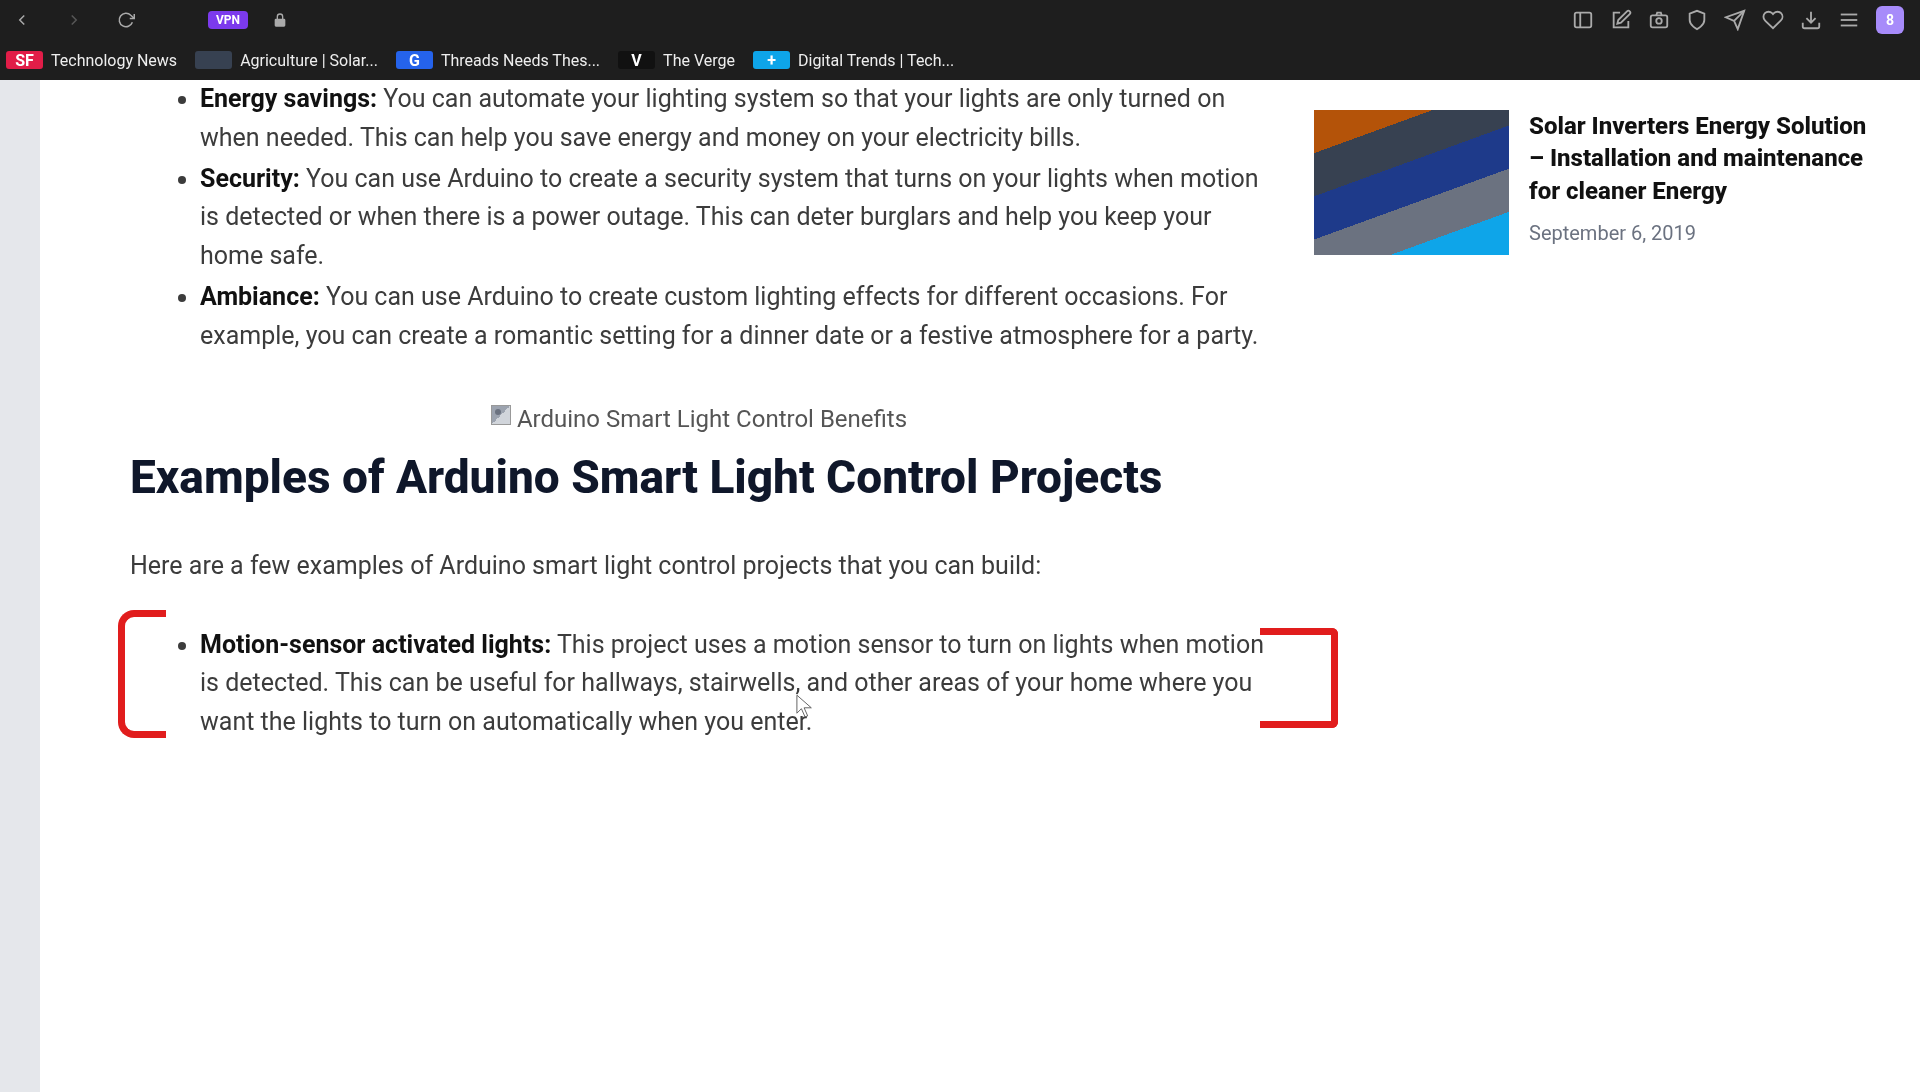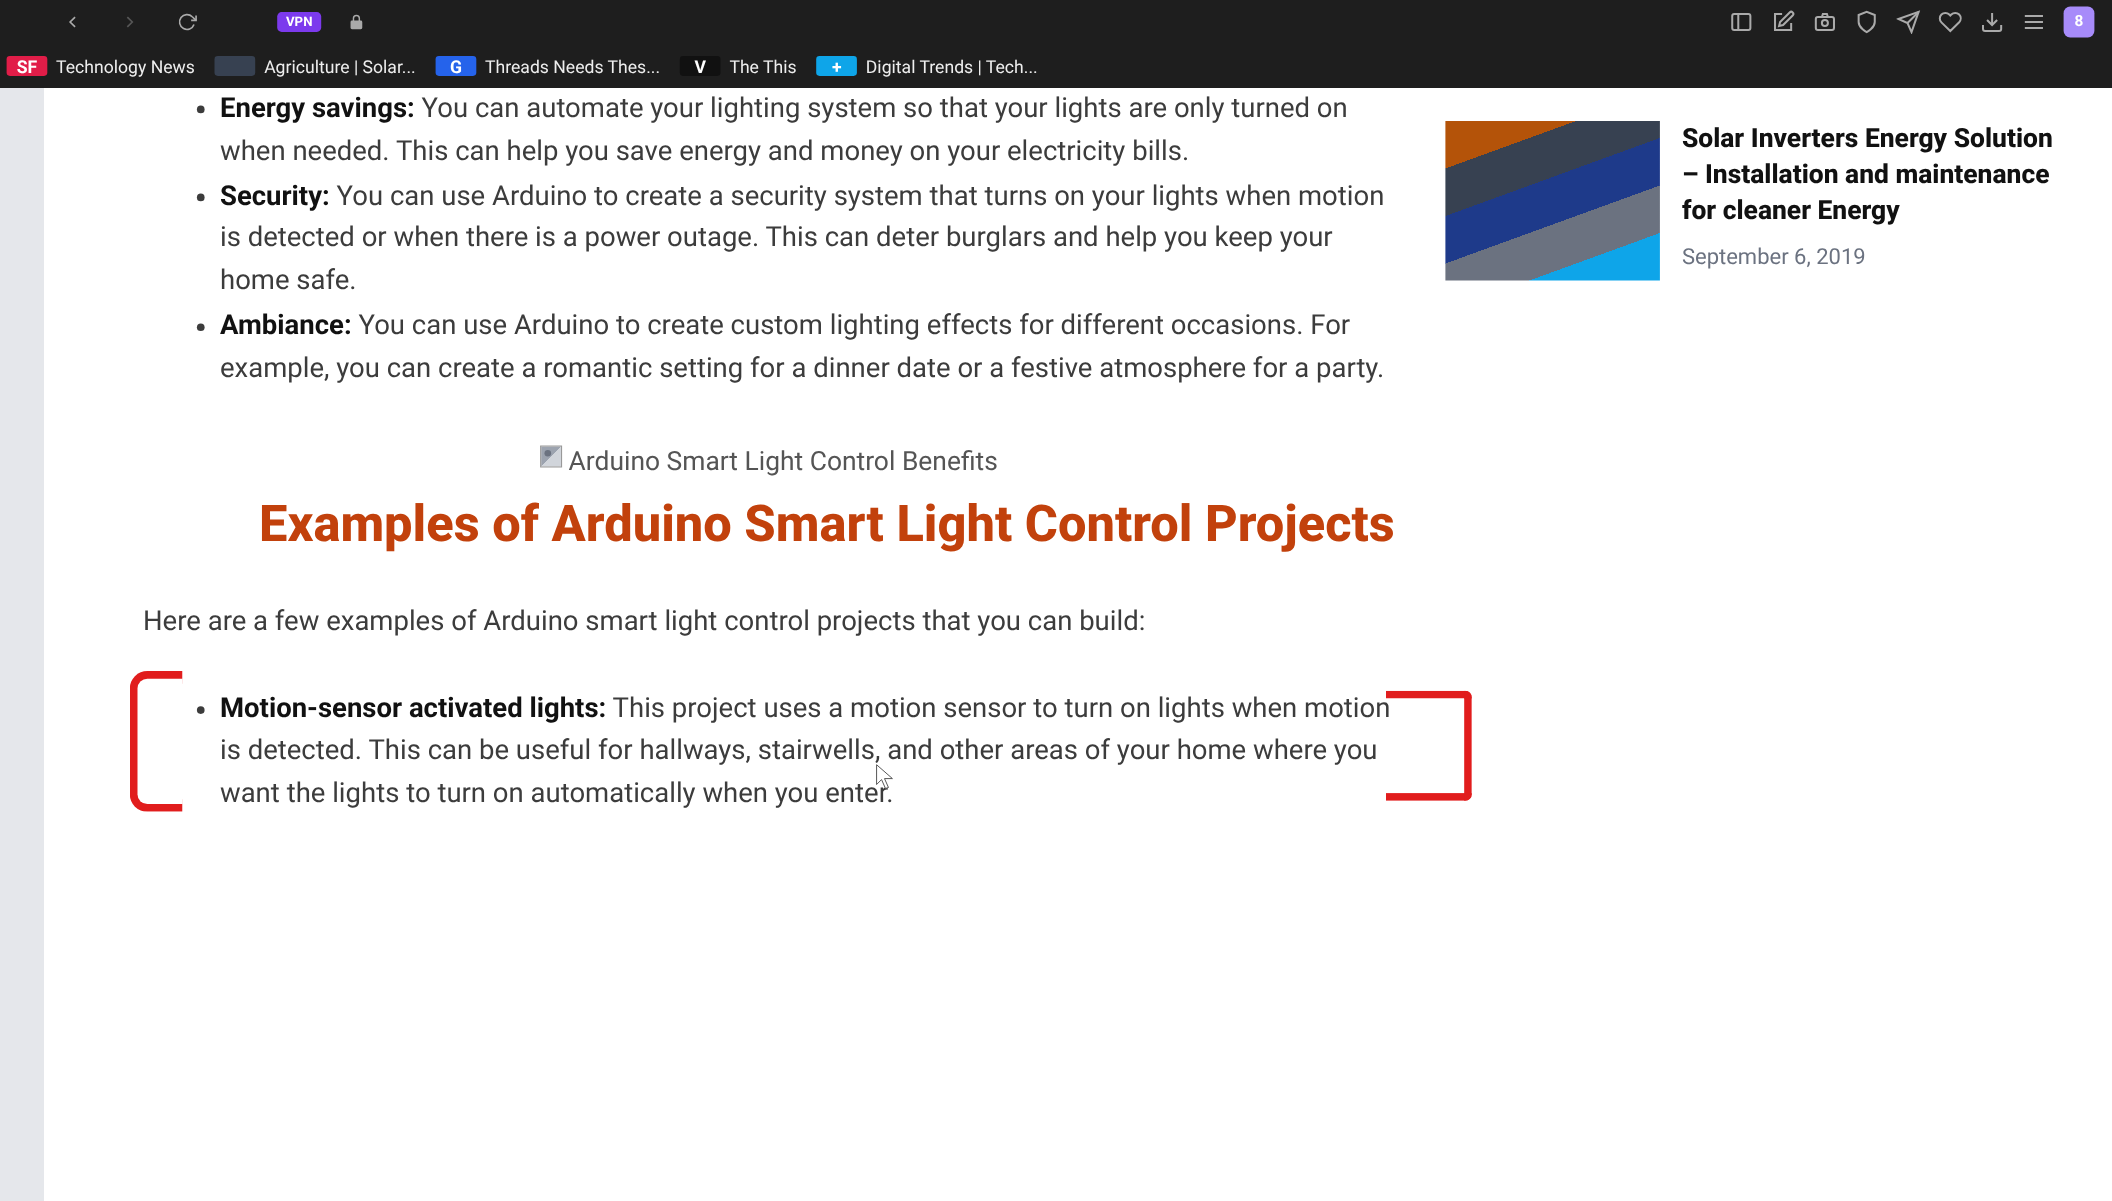--- a/index.html
+++ b/index.html
@@ -13,21 +13,20 @@
   .browser-chrome {
     background: #1e1e1e;
     height: 80px;
   }
   .top-bar {
     display: flex;
     align-items: center;
     height: 40px;
     padding: 0 8px;
     gap: 24px;
-    margin-left: 44px;
   }
   .nav-btn {
     color: #aaa;
     width: 28px;
     height: 28px;
     display: flex;
     align-items: center;
     justify-content: center;
     cursor: pointer;
   }
@@ -157,24 +156,23 @@
     content:"";
     position:absolute;
     width:6px;height:6px;
     background:#6b7280;
     border-radius:50%;
     top:3px;left:3px;
   }
   .article h2 {
     font-size: 46px;
     font-weight: 800;
-    color: #c2410c;
+    color: #0f172a;
     margin: 16px 0 40px 0;
     line-height: 1.25;
-    text-align: right;
   }
   .article p.lead {
     font-size: 25px;
     color: #3c3c3c;
     margin-bottom: 40px;
     line-height: 1.55;
   }
 
   .sidebar {
     width: 560px;
@@ -322,21 +320,21 @@
       <div class="bookmark">
         <span class="favicon f-ag"></span>
         <span>Agriculture | Solar...</span>
       </div>
       <div class="bookmark">
         <span class="favicon f-g">G</span>
         <span>Threads Needs Thes...</span>
       </div>
       <div class="bookmark">
         <span class="favicon f-v">V</span>
-        <span>The This</span>
+        <span>The Verge</span>
       </div>
       <div class="bookmark">
         <span class="favicon f-dt">+</span>
         <span>Digital Trends | Tech...</span>
       </div>
     </div>
 </div>
 
 <div class="viewport">
   <div class="page-wrap">

